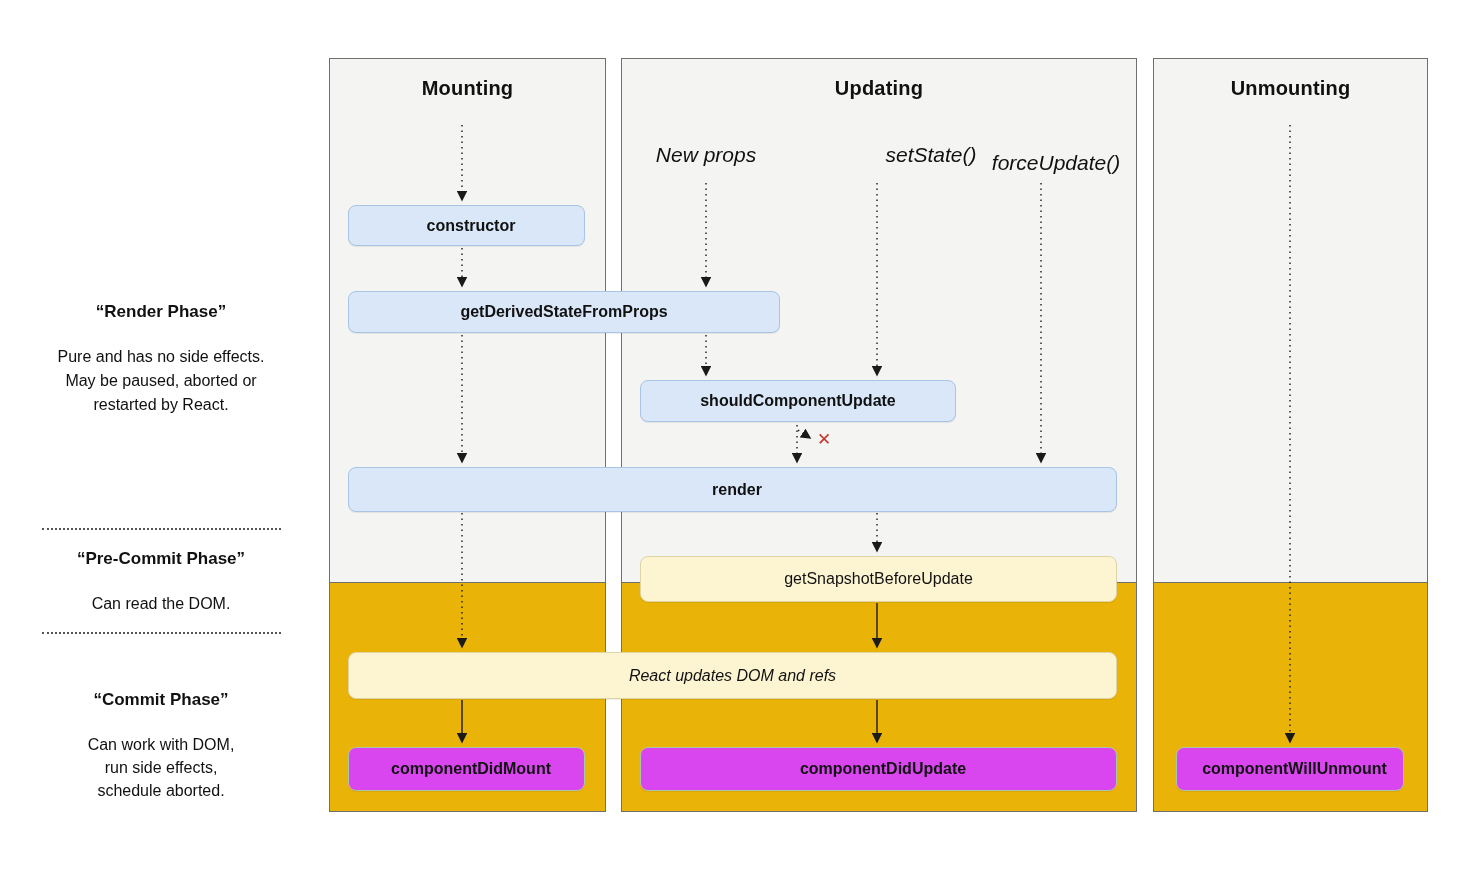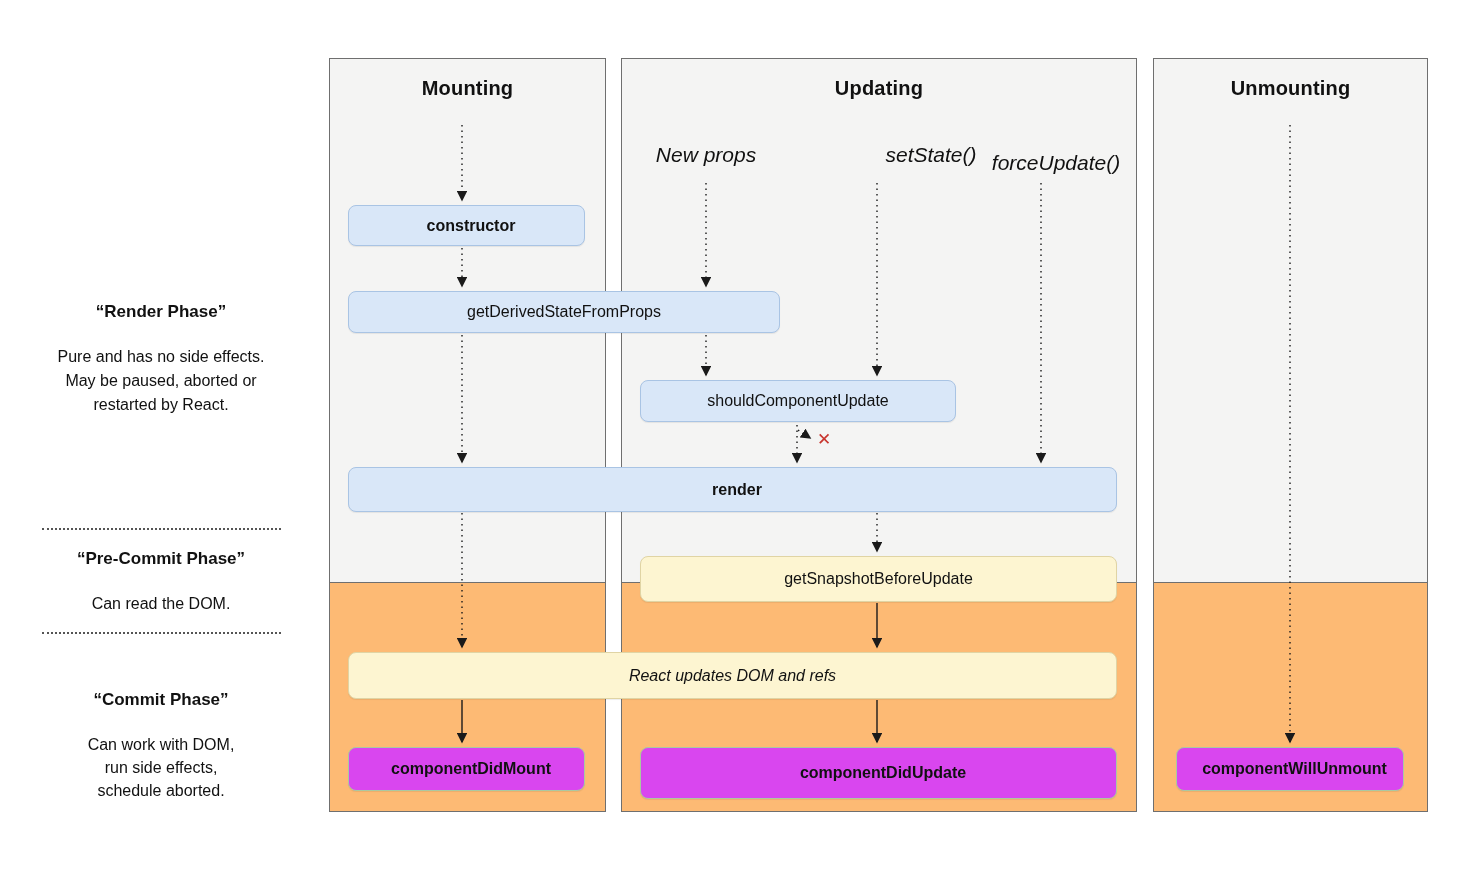--- a/index.html
+++ b/index.html
@@ -1,29 +1,29 @@
 <!DOCTYPE html>
 <html><head>
 <meta charset="utf-8">
 <style>
   html,body{margin:0;padding:0;background:#ffffff;}
   #canvas{
     position:relative;width:1462px;height:878px;background:#ffffff;overflow:hidden;
     font-family:"Liberation Sans","DejaVu Sans",sans-serif;color:#111111;
   }
   
-  .col{position:absolute;top:58px;height:754px;border:1px solid #6f6f6f;background:#fdba74;box-sizing:border-box;}
+  .col{position:absolute;top:58px;height:754px;border:1px solid #6f6f6f;background:#eab308;box-sizing:border-box;}
   .col-gray{position:absolute;left:0;top:0;width:100%;height:523px;background:#f4f4f3;border-bottom:1px solid #6f6f6f;}
   .col-title{position:absolute;top:18px;left:0;width:100%;text-align:center;font-size:20px;font-weight:bold;letter-spacing:.2px;}
   
   .trigger{position:absolute;top:143px;transform:translateX(-50%);font-size:21px;font-style:italic;white-space:nowrap;}
   
   .box{position:absolute;box-sizing:border-box;border-radius:8px;display:flex;align-items:center;justify-content:center;
        font-size:16px;text-align:center;box-shadow:0 1px 1px rgba(0,0,0,.07);}
-  .blue  {background:#d9e7f8;border:1px solid #a9c4e4;}
+  .blue  {background:#d9e7f8;border:1px solid #a9c4e4;font-weight:bold;}
   .yellow{background:#fdf5d1;border:1px solid #e0d4a4;}
   .green {background:#d946ef;border:1px solid #abc9a1;}
   .bold{font-weight:bold;padding-left:9px;}
   .italic{font-style:italic;}
   
   .lp-head{position:absolute;left:21px;width:280px;text-align:center;font-size:17px;font-weight:bold;}
   .lp-text{position:absolute;left:21px;width:280px;text-align:center;font-size:16px;line-height:24px;}
   .lp-divider{position:absolute;left:42px;width:239px;height:0;border-top:2px dotted #555555;}
   
   #arrows{position:absolute;left:0;top:0;pointer-events:none;}
@@ -72,21 +72,21 @@
     <div>schedule aborted.</div>
   </div>
 
   <div class="box blue bold" style="left:348px;top:205px;width:237px;height:41px;">constructor</div>
   <div class="box blue" style="left:348px;top:291px;width:432px;height:42px;">getDerivedStateFromProps</div>
   <div class="box blue" style="left:640px;top:380px;width:316px;height:42px;">shouldComponentUpdate</div>
   <div class="box blue bold" style="left:348px;top:467px;width:769px;height:45px;">render</div>
   <div class="box yellow" style="left:640px;top:556px;width:477px;height:46px;">getSnapshotBeforeUpdate</div>
   <div class="box yellow italic" style="left:348px;top:652px;width:769px;height:47px;">React updates DOM and refs</div>
   <div class="box green bold" style="left:348px;top:747px;width:237px;height:44px;">componentDidMount</div>
-  <div class="box green bold" style="left:640px;top:747px;width:477px;height:52px;">componentDidUpdate</div>
+  <div class="box green bold" style="left:640px;top:747px;width:477px;height:44px;">componentDidUpdate</div>
   <div class="box green bold" style="left:1176px;top:747px;width:228px;height:44px;">componentWillUnmount</div>
 
   <div class="red-x" style="left:817px;top:431px;">✕</div>
 
   <svg id="arrows" width="1462" height="878" viewBox="0 0 1462 878">
     <defs>
       <marker id="ah" viewBox="0 0 10 10" refX="8.5" refY="5" markerWidth="7.5" markerHeight="7.5" orient="auto-start-reverse">
         <path d="M0,0 L10,5 L0,10 z" fill="#1a1a1a"></path>
       </marker>
     </defs>

